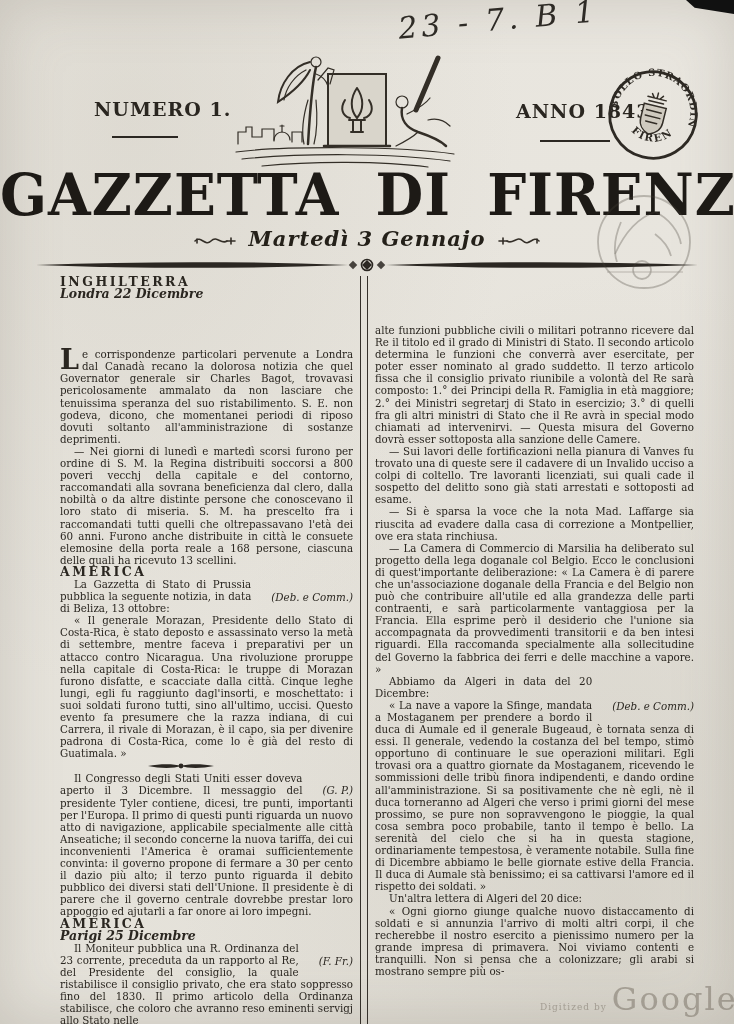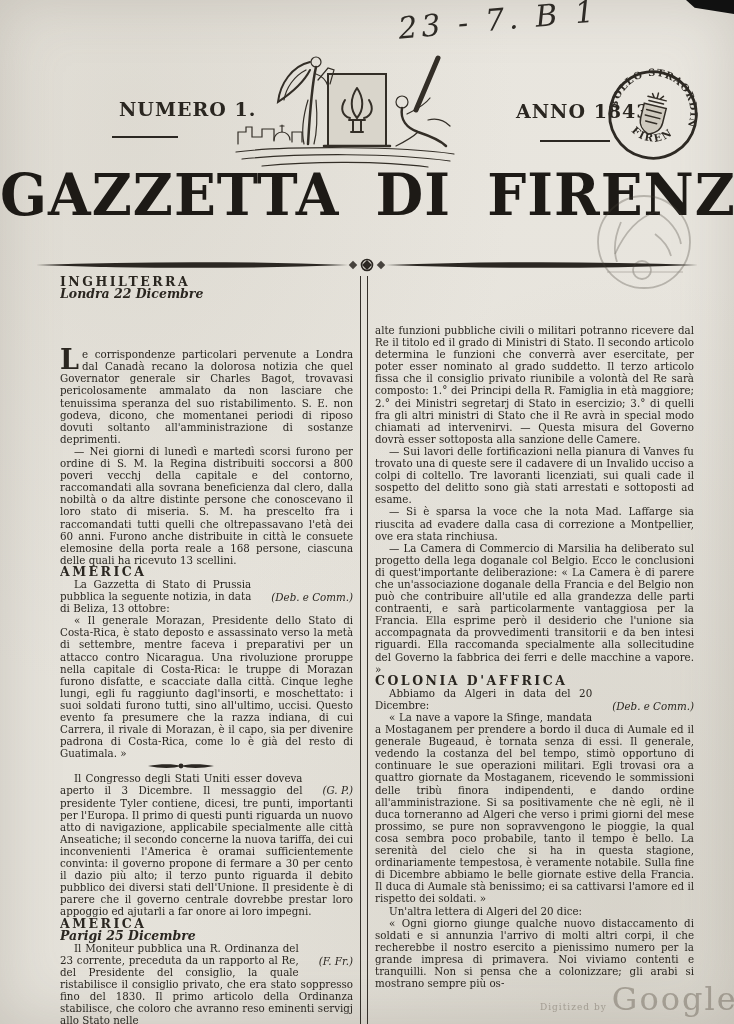--- a/index.html
+++ b/index.html
@@ -15,21 +15,21 @@
     font-family:"DejaVu Serif", serif;
     color:#2a2620;
     box-shadow:inset 0 0 60px rgba(120,112,98,.25);
   }
   
   .corner-mark{position:absolute;top:0;right:0;width:48px;height:14px;background:#111;
     clip-path:polygon(0 0,100% 0,100% 100%,18% 55%);}
   .handwriting{position:absolute;left:398px;top:2px;font-size:30px;font-style:italic;
     color:#2e2b26;transform:rotate(-5deg);letter-spacing:4px;font-family:"DejaVu Serif",serif;}
   
-  .issue-label{position:absolute;left:94px;top:98px;font-size:19px;font-weight:bold;letter-spacing:1px;margin-left:25px;}
+  .issue-label{position:absolute;left:94px;top:98px;font-size:19px;font-weight:bold;letter-spacing:1px;}
   .issue-rule{position:absolute;left:112px;top:136px;width:66px;border-top:2.5px solid #2b2722;}
   .year-label{position:absolute;left:516px;top:100px;font-size:19px;font-weight:bold;letter-spacing:1px;}
   .year-rule{position:absolute;left:540px;top:140px;width:70px;border-top:2.5px solid #2b2722;}
   .vignette{position:absolute;left:232px;top:40px;}
   .stamp{position:absolute;left:606px;top:68px;transform:rotate(14deg);}
   .faint-stamp{position:absolute;left:585px;top:192px;opacity:.55;}
   
   .masthead-title{position:absolute;left:0;top:162px;width:100%;text-align:center;
     font-size:55px;font-weight:bold;letter-spacing:1px;word-spacing:16px;color:#1d1a16;
     transform:scaleY(1.06);white-space:nowrap;}
@@ -127,20 +127,35 @@
     <text font-size="10.5" font-weight="bold" font-family="DejaVu Serif, serif" fill="#2e2a24" letter-spacing="1">
       <textPath href="#arcTop" startOffset="2%">BOLLO STRAORDINARIO</textPath>
     </text>
     <text font-size="11" font-weight="bold" font-family="DejaVu Serif, serif" fill="#2e2a24" letter-spacing="2">
       <textPath href="#arcBot" startOffset="18%">FIRENZE</textPath>
     </text>
   </svg>
 
   <div class="masthead-title">GAZZETTA DI FIRENZE</div>
 
+  <div class="dateline">
+    <svg width="46" height="16" viewBox="0 0 46 16">
+      <g class="ink" stroke-width="1.6">
+        <path d="M2,8 C8,2 12,14 18,8 C24,2 28,12 34,8"></path>
+        <path d="M34,8 l8,0 M38,5 l0,6"></path>
+        <path d="M4,6 l0,4"></path>
+      </g>
+    </svg><span>Martedì 3 Gennajo</span><svg width="46" height="16" viewBox="0 0 46 16">
+      <g class="ink" stroke-width="1.6">
+        <path d="M44,8 C38,2 34,14 28,8 C22,2 18,12 12,8"></path>
+        <path d="M12,8 l-8,0 M8,5 l0,6"></path>
+        <path d="M42,6 l0,4"></path>
+      </g>
+    </svg>
+  </div>
 
   <svg class="mast-rule" width="666" height="14" viewBox="0 0 666 14">
     <path d="M2,7 C110,3.2 210,3.2 314,7 C210,10.8 110,10.8 2,7 Z" fill="#2b2722"></path>
     <path d="M664,7 C556,3.2 456,3.2 352,7 C456,10.8 556,10.8 664,7 Z" fill="#2b2722"></path>
     <g>
       <circle cx="333" cy="7" r="5.5" fill="none" stroke="#2b2722" stroke-width="1.6"></circle>
       <rect x="329.5" y="3.5" width="7" height="7" transform="rotate(45 333 7)" fill="#2b2722"></rect>
       <rect x="316" y="4" width="6" height="6" transform="rotate(45 319 7)" fill="#2b2722" opacity=".85"></rect>
       <rect x="344" y="4" width="6" height="6" transform="rotate(45 347 7)" fill="#2b2722" opacity=".85"></rect>
     </g>
@@ -182,21 +197,20 @@
     </div>
 
     <div class="col-divider"></div>
 
     <div class="col col-right">
       <p class="noindent"><span>alte funzioni pubbliche civili o militari potranno ricevere dal Re il titolo ed il grado di Ministri di Stato. Il secondo articolo determina le funzioni che converrà aver esercitate, per poter esser nominato al grado suddetto. Il terzo articolo fissa che il consiglio privato riunibile a volontà del Re sarà composto: 1.° dei Principi della R. Famiglia in età maggiore; 2.° dei Ministri segretarj di Stato in esercizio; 3.° di quelli fra gli altri ministri di Stato che il Re avrà in special modo chiamati ad intervenirvi. — Questa misura del Governo dovrà esser sottoposta alla sanzione delle Camere.</span></p>
       <p><span>— Sui lavori delle fortificazioni nella pianura di Vanves fu trovato una di queste sere il cadavere di un Invalido ucciso a colpi di coltello. Tre lavoranti licenziati, sui quali cade il sospetto del delitto sono già stati arrestati e sottoposti ad esame.</span></p>
       <p><span>— Si è sparsa la voce che la nota Mad. Laffarge sia riuscita ad evadere dalla casa di correzione a Montpellier, ove era stata rinchiusa.</span></p>
       <p><span>— La Camera di Commercio di Marsilia ha deliberato sul progetto della lega doganale col Belgio. Ecco le conclusioni di quest'importante deliberazione: « La Camera è di parere che un'associazione doganale della Francia e del Belgio non può che contribuire all'utile ed alla grandezza delle parti contraenti, e sarà particolarmente vantaggiosa per la Francia. Ella esprime però il desiderio che l'unione sia accompagnata da provvedimenti transitorii e da ben intesi riguardi. Ella raccomanda specialmente alla sollecitudine del Governo la fabbrica dei ferri e delle macchine a vapore. »</span> <span class="attr">(Deb. e Comm.)</span></p>
 
-      <p class="sec-head">COLONIA D'AFFRICA</p>
       <p><span>Abbiamo da Algeri in data del 20 Dicembre:</span></p>
       <p><span>« La nave a vapore la Sfinge, mandata a Mostaganem per prendere a bordo il duca di Aumale ed il generale Bugeaud, è tornata senza di essi. Il generale, vedendo la costanza del bel tempo, stimò opportuno di continuare le sue operazioni militari. Egli trovasi ora a quattro giornate da Mostaganem, ricevendo le sommissioni delle tribù finora indipendenti, e dando ordine all'amministrazione. Si sa positivamente che nè egli, nè il duca torneranno ad Algeri che verso i primi giorni del mese prossimo, se pure non sopravvengono le pioggie, la qual cosa sembra poco probabile, tanto il tempo è bello. La serenità del cielo che si ha in questa stagione, ordinariamente tempestosa, è veramente notabile. Sulla fine di Dicembre abbiamo le belle giornate estive della Francia. Il duca di Aumale stà benissimo; ei sa cattivarsi l'amore ed il rispetto dei soldati. »</span></p>
       <p><span>Un'altra lettera di Algeri del 20 dice:</span></p>
       <p><span>« Ogni giorno giunge qualche nuovo distaccamento di soldati e si annunzia l'arrivo di molti altri corpi, il che recherebbe il nostro esercito a pienissimo numero per la grande impresa di primavera. Noi viviamo contenti e tranquilli. Non si pensa che a colonizzare; gli arabi si mostrano sempre più os-</span></p>
     </div>
   </div>
 
   <div class="gwm">
     <span class="small">Digitized by</span>
     <span class="big">Google</span>

